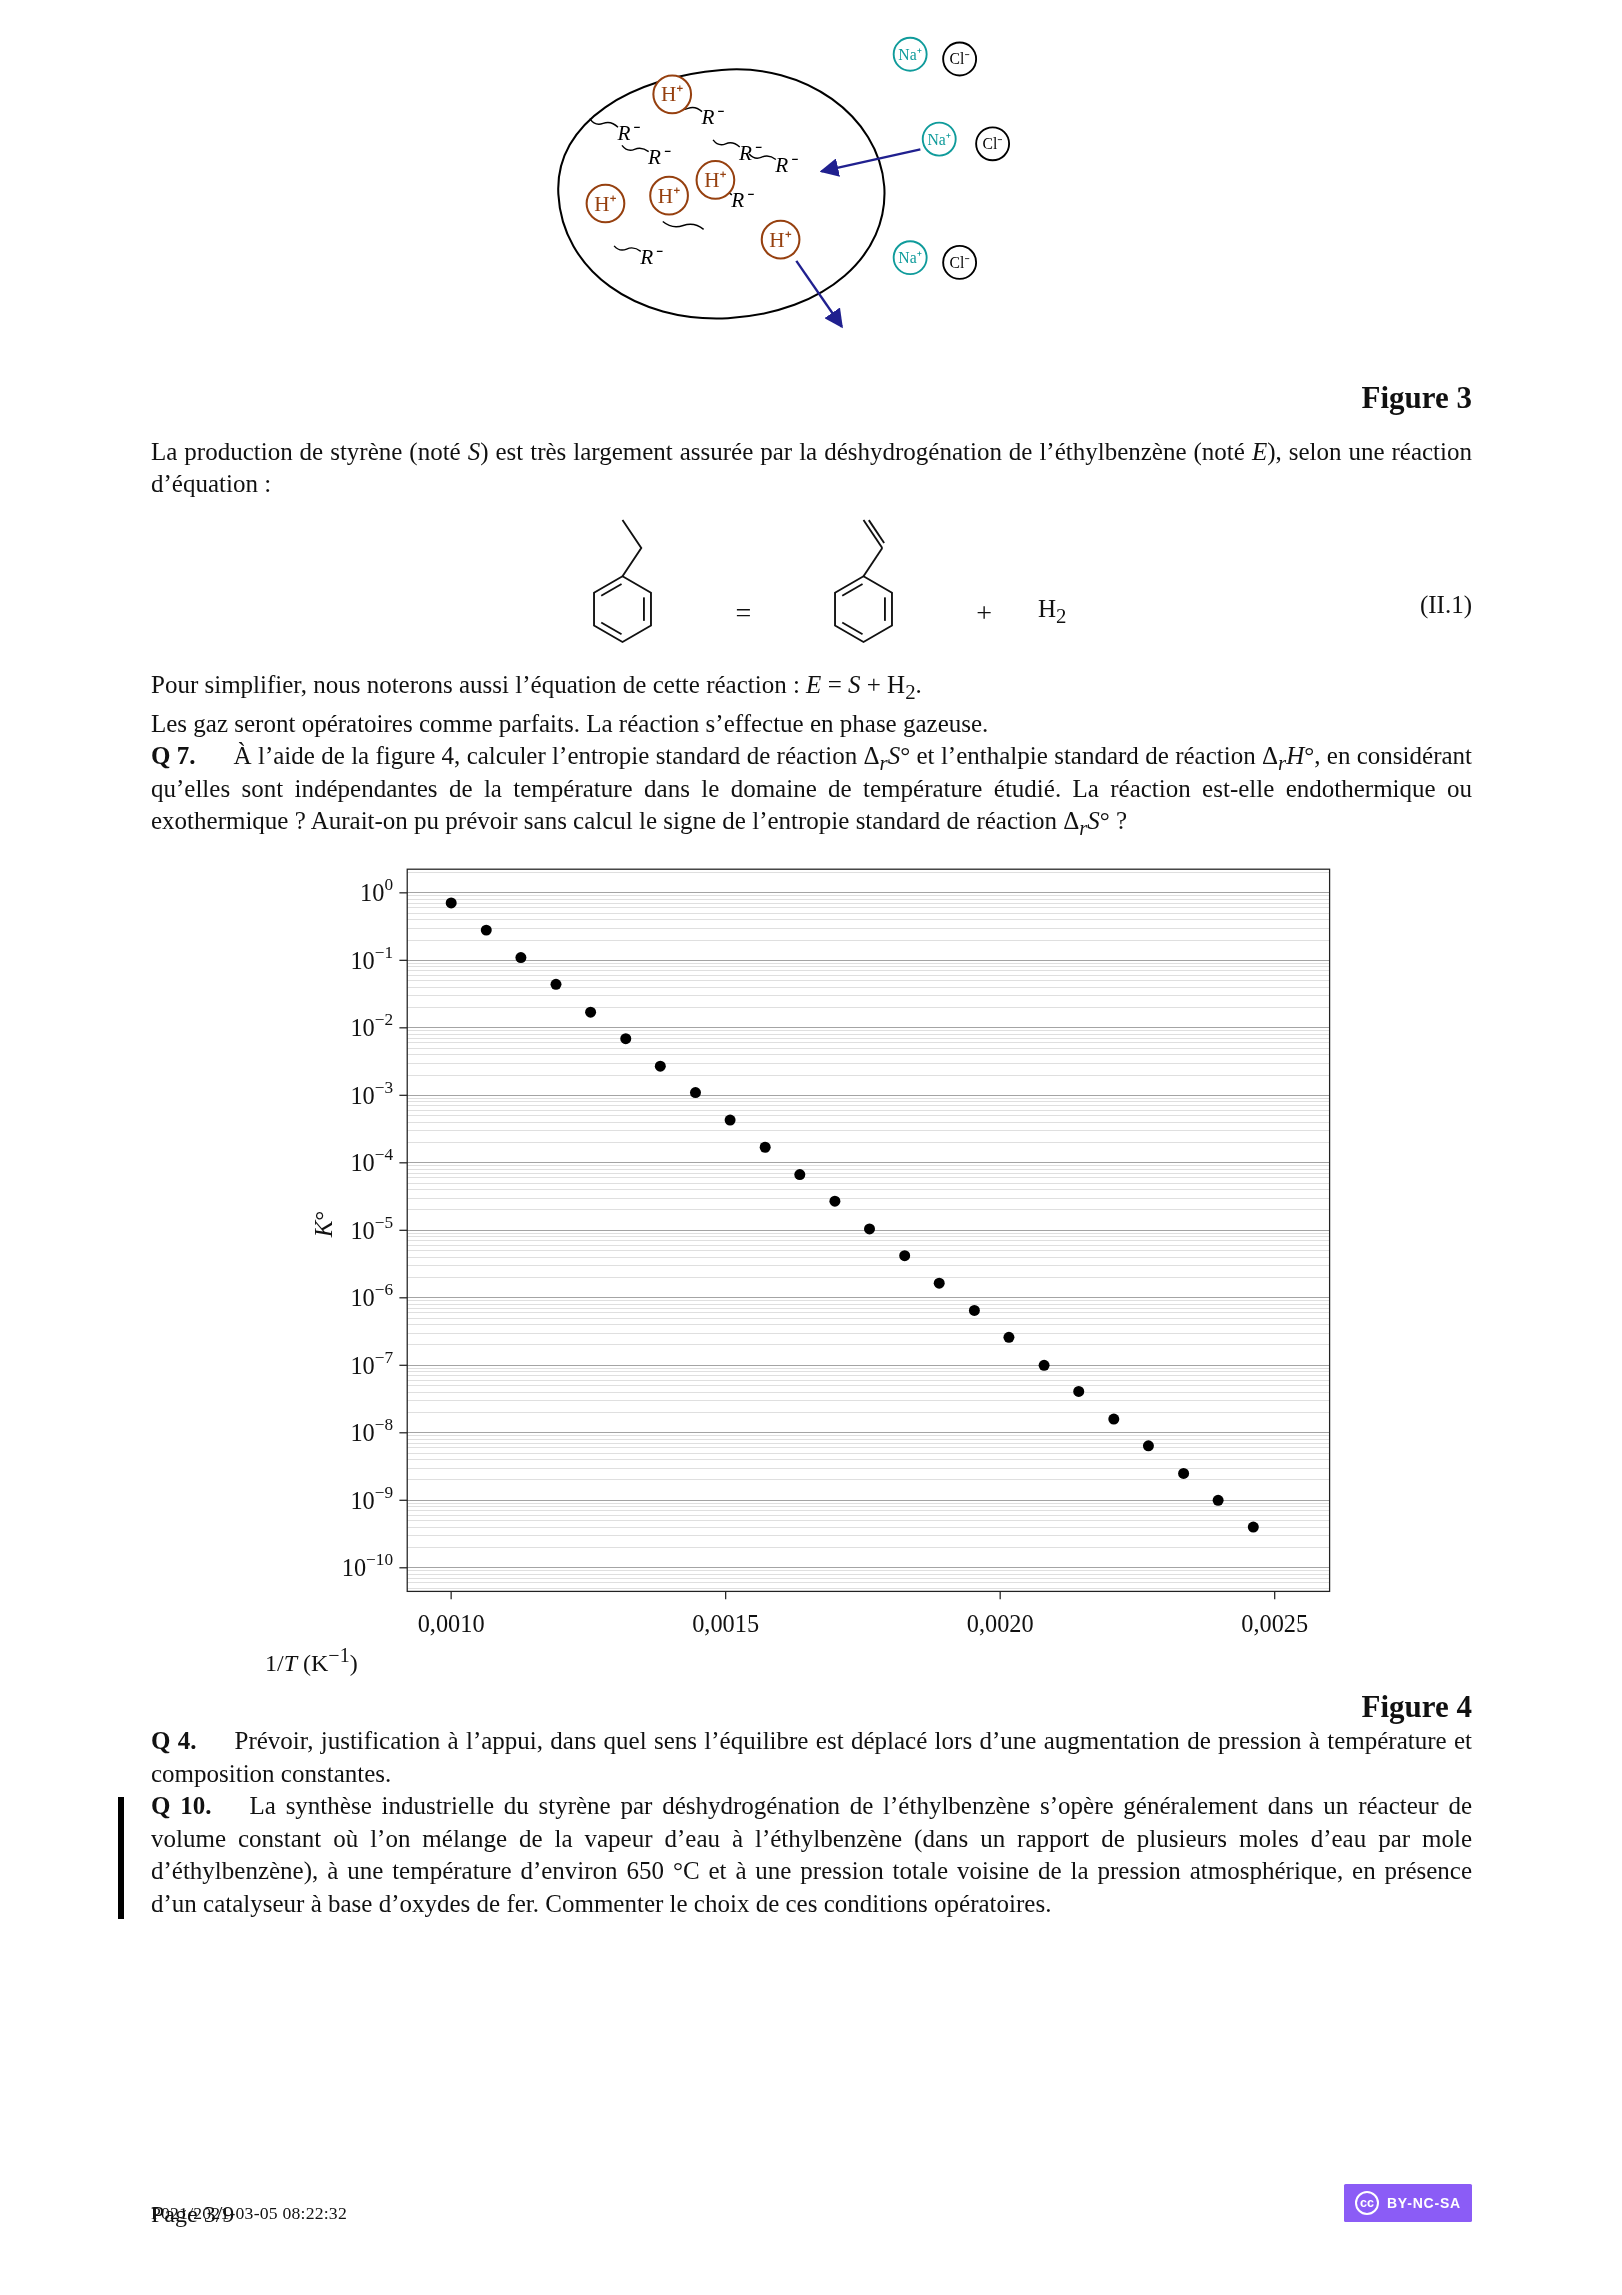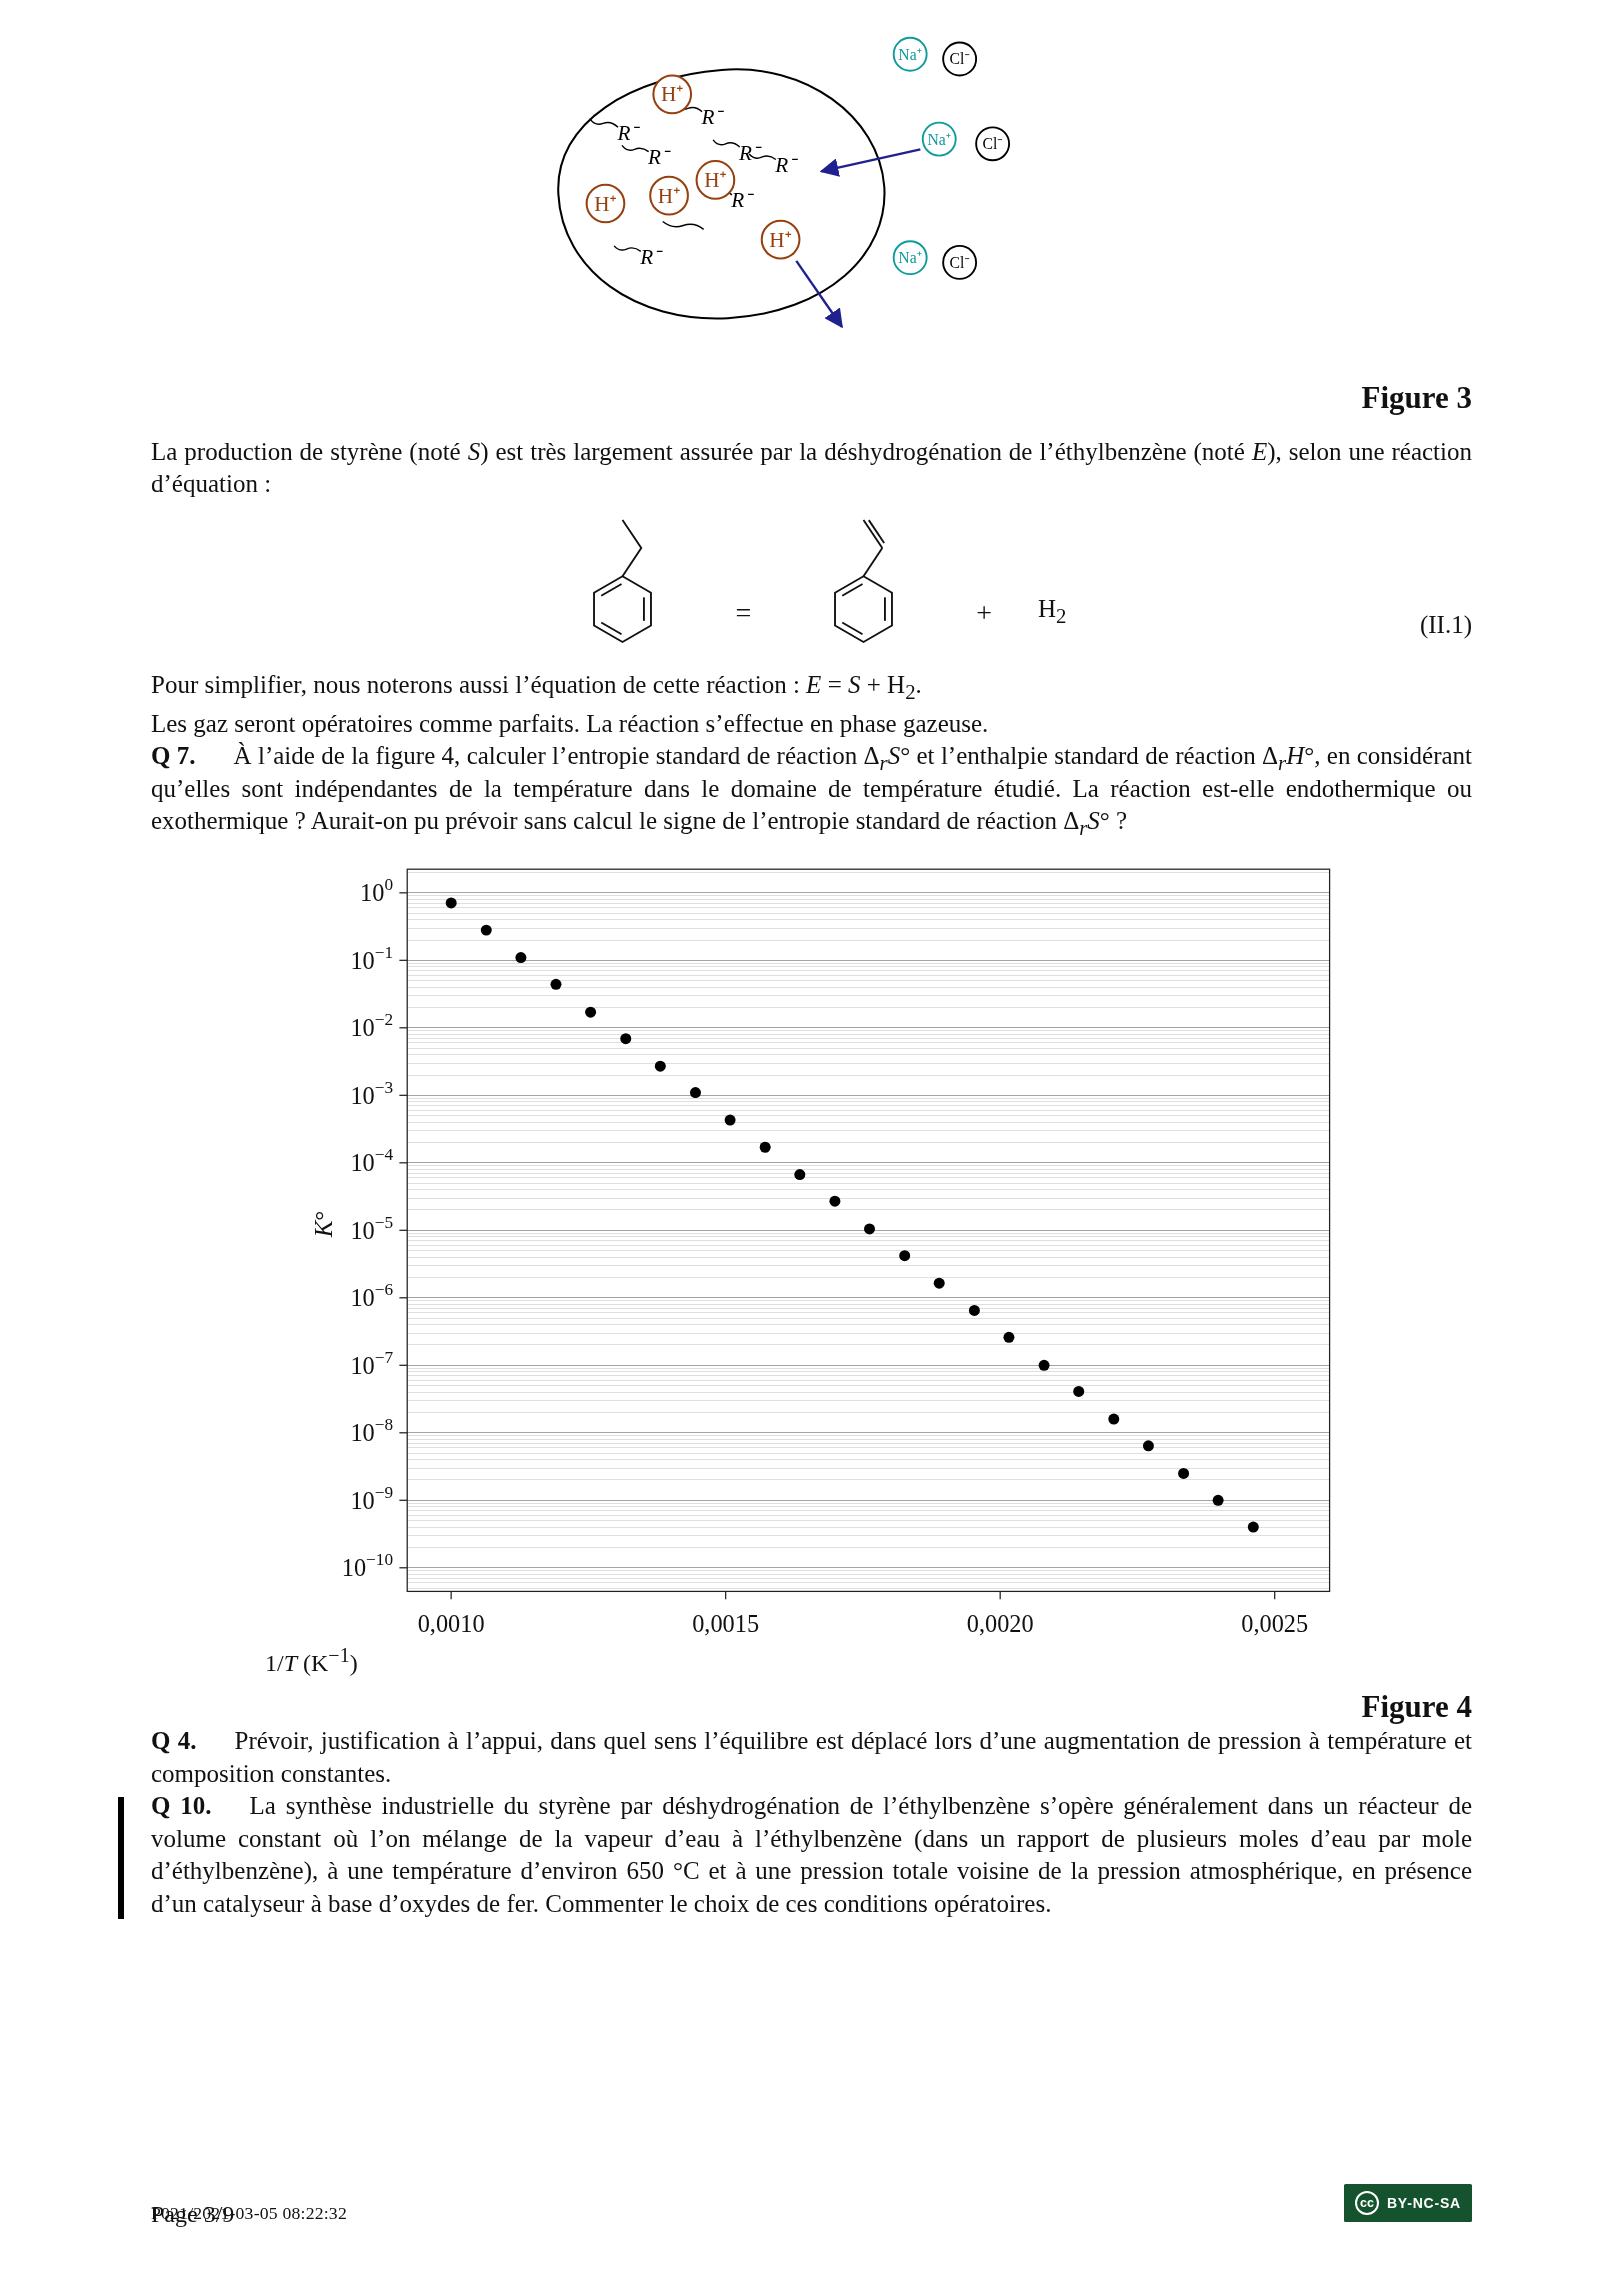--- a/index.html
+++ b/index.html
@@ -10,38 +10,38 @@
   .para{font-size:25px;line-height:1.3;text-align:justify}
   .mt-lg{margin-top:20.4px}.mt-md{}.mt-sm{margin-top:6.3px}
   .fig-caption{text-align:right;font-weight:bold;font-size:31px;margin-top:12.6px}
   .fig3-wrap{text-align:center}
   .fig3-wrap svg{display:inline-block}
   
   .equation-row{position:relative;display:flex;justify-content:center;align-items:flex-start;
                 gap:46px;margin-top:14px;height:154px}
   .equation-row .op{font-size:28px;transform:translateY(82px)}
   .equation-row .h2{font-size:25px;transform:translateY(80px)}
-  .eq-number{position:absolute;right:0;top:96px;font-size:25px}
+  .eq-number{position:absolute;right:0;top:76px;font-size:25px}
   
   .qlabel{font-weight:bold}
   .qgap{display:inline-block;width:38px}
   .q10{position:relative}
   .q10::before{content:"";position:absolute;left:-33px;top:6.3px;bottom:1.6px;width:5.5px;background:#000}
   
   .fig4-wrap{position:relative;margin-top:17.3px}
   .fig4-wrap svg{display:block;margin:0 auto}
   #fig4-svg text{font-family:"Liberation Serif",serif;fill:#111}
   .ylabel{position:absolute;left:160px;top:355px;font-size:25px;transform:rotate(-90deg);white-space:nowrap}
   .xlabel{font-size:24px;margin-top:1.6px;padding-left:114px}
   sub,sup{line-height:0}
   
   .footer{position:absolute;left:151px;right:151px;top:2181px;height:49px;font-size:24px}
   .f-left{position:absolute;left:0;bottom:6.3px;font-size:17.7px;letter-spacing:0.2px}
   .f-center{position:absolute;left:0;right:0;bottom:1.6px;text-align:left}
-  .cc-badge{position:absolute;right:0;top:3.1px;height:38px;background:#14532d;color:#fff;
+  .cc-badge{position:absolute;right:0;top:3.1px;height:38px;background:#8b5cf6;color:#fff;
             display:flex;align-items:center;gap:7.9px;padding:0 11px;border-radius:1.6px}
   .cc-circle{width:24px;height:24px;border:2px solid #fff;border-radius:50%;
              display:flex;align-items:center;justify-content:center;
              font-family:"Liberation Sans",sans-serif;font-weight:bold;font-size:12.6px}
   .cc-text{font-family:"Liberation Sans",sans-serif;font-weight:bold;font-size:14px;letter-spacing:0.8px}
 </style>
 </head>
 <body>
 
 <div class="page">

